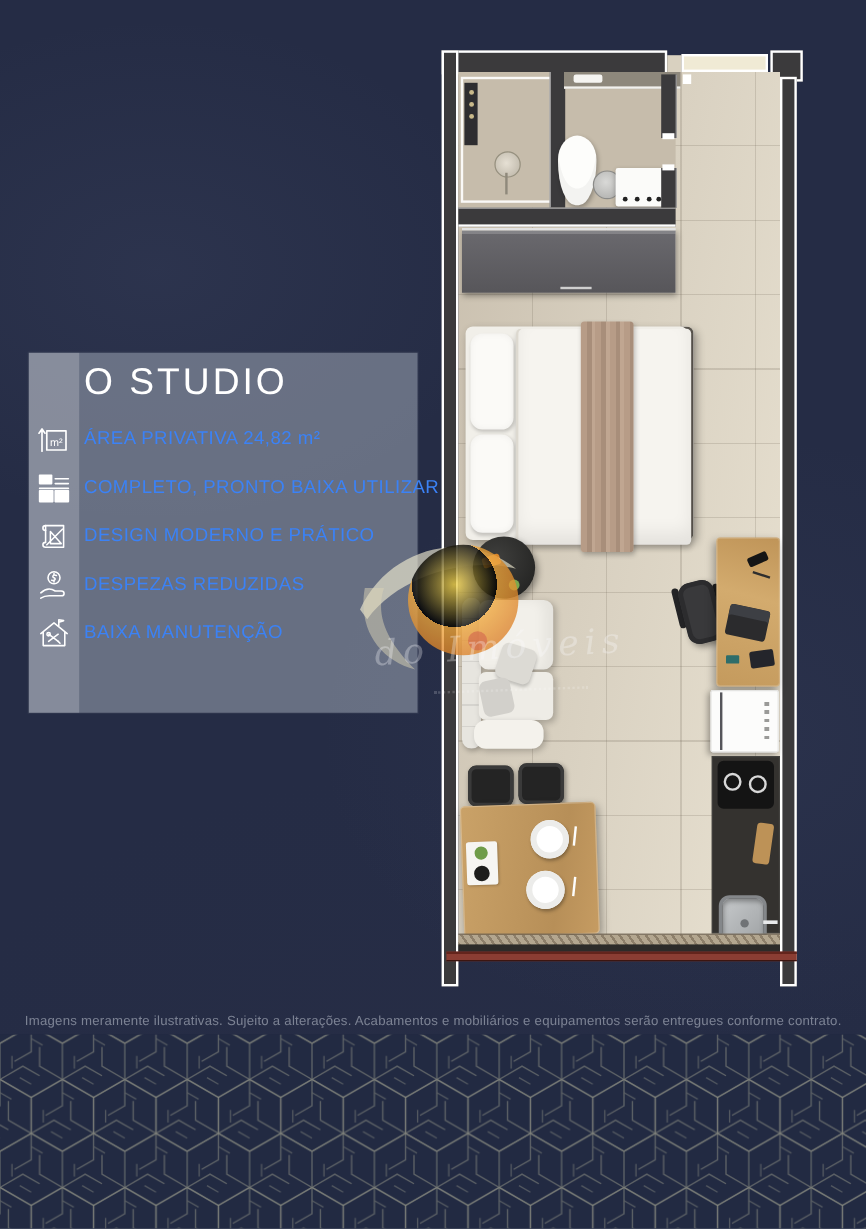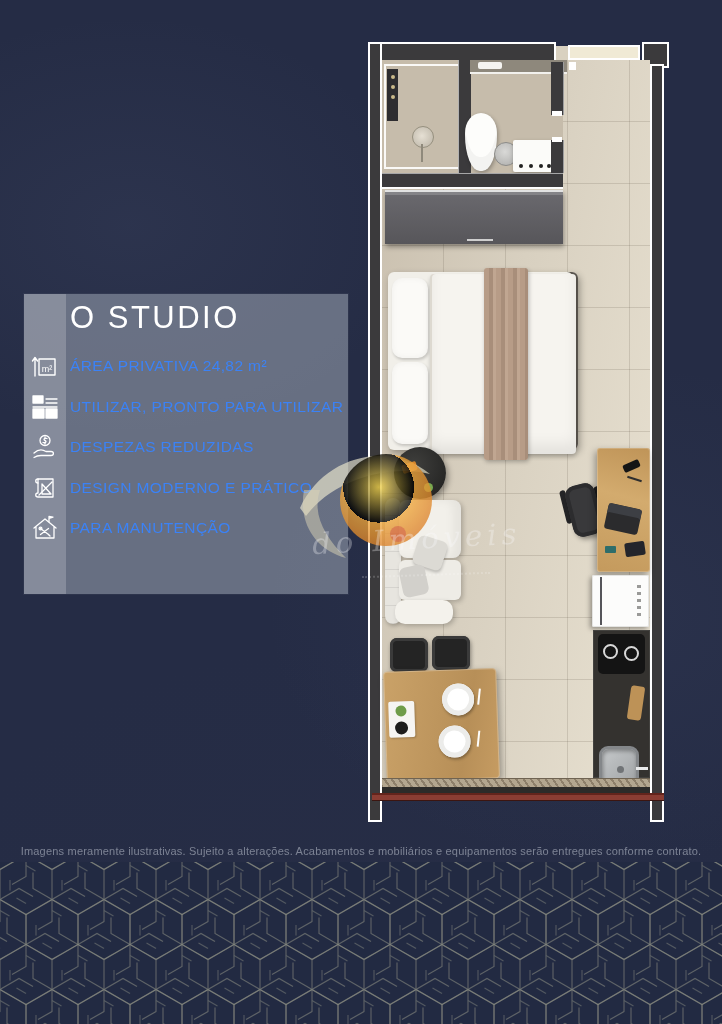--- a/index.html
+++ b/index.html
@@ -161,57 +161,57 @@
       <div class="feature-row">
         <span class="feature-icon">
           <svg width="30" height="30" viewBox="0 0 30 30" fill="none" stroke="#fff" stroke-width="1.3" stroke-linecap="round" stroke-linejoin="round">
             <rect x="3" y="4" width="10" height="7" fill="#fff"></rect>
             <path d="M16,7 H27 M16,11 H27"></path>
             <path d="M3,15 H27"></path>
             <rect x="3" y="17" width="11" height="9" fill="#fff"></rect>
             <rect x="16" y="17" width="11" height="9" fill="#fff"></rect>
           </svg>
         </span>
-        <span class="feature-label">UTILIZAR, PRONTO PARA UTILIZAR</span>
-      </div>
-
-      <div class="feature-row">
-        <span class="feature-icon">
-          <svg width="30" height="30" viewBox="0 0 30 30" fill="none" stroke="#fff" stroke-width="1.3" stroke-linecap="round" stroke-linejoin="round">
-            <circle cx="15" cy="8.5" r="5"></circle>
-            <path d="M17,6.5 C14,5.5 13.2,8 15,8.5 C16.8,9 16,11.5 13,10.5 M15,5 V6 M15,11 V12"></path>
-            <path d="M4,21 Q10,15.5 16,19.5 L21,19.5 Q23.4,19.5 23.4,21.5 Q23.4,23.5 21,23.5 L11,23.5 Q7,23.5 4,25.5"></path>
-          </svg>
-        </span>
-        <span class="feature-label">DESPEZAS REDUZIDAS</span>
+        <span class="feature-label">COMPLETO, PRONTO BAIXA UTILIZAR</span>
       </div>
 
       <div class="feature-row">
         <span class="feature-icon">
           <svg width="30" height="30" viewBox="0 0 30 30" fill="none" stroke="#fff" stroke-width="1.3" stroke-linecap="round" stroke-linejoin="round">
             <path d="M8,6 C5,6 5,10 8,10"></path>
             <path d="M8,6 H23 V24 H8 C5,24 5,20 8,20 V6"></path>
             <path d="M12,11 L21,21 H12 Z"></path>
             <path d="M9,22 L22,9"></path>
           </svg>
         </span>
         <span class="feature-label">DESIGN MODERNO E PRÁTICO</span>
+      </div>
+
+      <div class="feature-row">
+        <span class="feature-icon">
+          <svg width="30" height="30" viewBox="0 0 30 30" fill="none" stroke="#fff" stroke-width="1.3" stroke-linecap="round" stroke-linejoin="round">
+            <circle cx="15" cy="8.5" r="5"></circle>
+            <path d="M17,6.5 C14,5.5 13.2,8 15,8.5 C16.8,9 16,11.5 13,10.5 M15,5 V6 M15,11 V12"></path>
+            <path d="M4,21 Q10,15.5 16,19.5 L21,19.5 Q23.4,19.5 23.4,21.5 Q23.4,23.5 21,23.5 L11,23.5 Q7,23.5 4,25.5"></path>
+          </svg>
+        </span>
+        <span class="feature-label">DESPEZAS REDUZIDAS</span>
       </div>
 
       <div class="feature-row">
         <span class="feature-icon">
           <svg width="30" height="30" viewBox="0 0 30 30" fill="none" stroke="#fff" stroke-width="1.3" stroke-linecap="round" stroke-linejoin="round">
             <path d="M4,15 L15,6 L26,15 M6,13.5 V25 H24 V13.5"></path>
             <path d="M19,8.5 V3.5 M19,3.5 L23,4.2 L19,5.5"></path>
             <path d="M10.5,21.5 L18.5,15.5 M10.5,15.5 L18.5,21.5"></path>
             <circle cx="10.5" cy="15.5" r="1.4"></circle>
             <path d="M18.5,21.5 L20,23"></path>
           </svg>
         </span>
-        <span class="feature-label">PARA MANUTENÇÃO</span>
+        <span class="feature-label">BAIXA MANUTENÇÃO</span>
       </div>
 
     </div>
   </div>
 
   <div class="floorplan">
 
     <div class="fp wall" style="left:2px;top:2px;width:188px;height:20px;"></div>
     <div class="fp" style="left:190px;top:6px;width:12px;height:14px;background:#d9d1c0;"></div>
     <div class="fp" style="left:202px;top:5px;width:72px;height:15px;background:#f0ead5;border:2px solid #fff;box-sizing:border-box;"></div>

